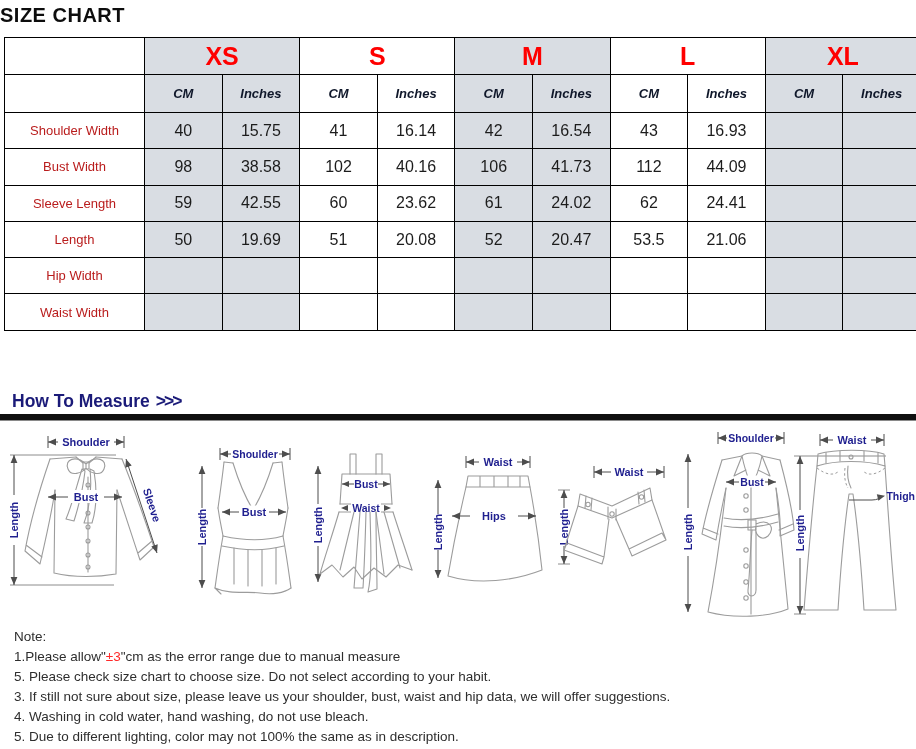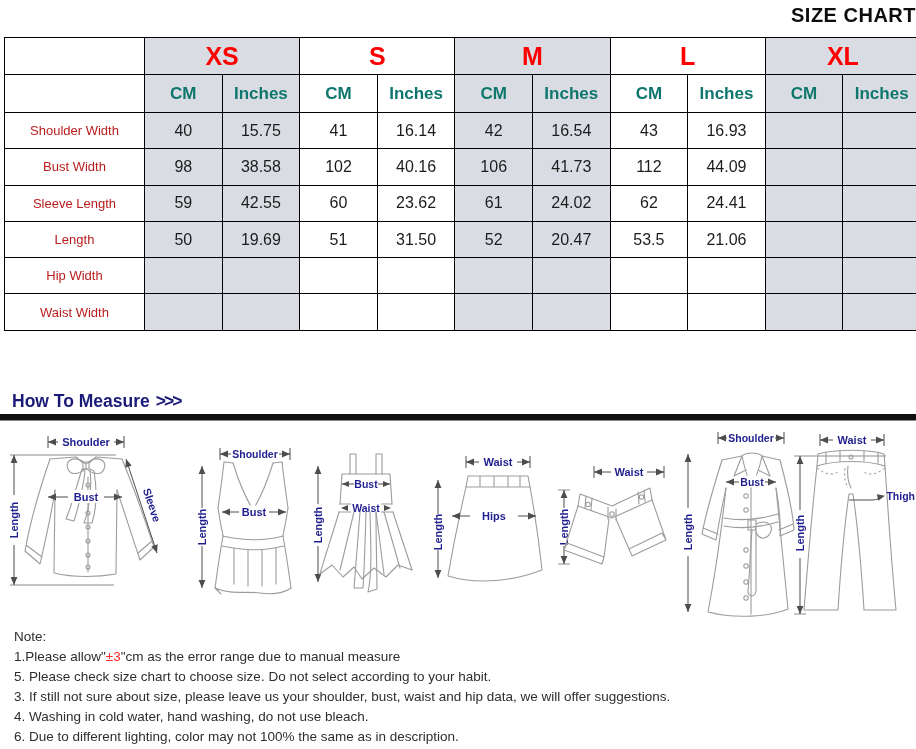--- a/index.html
+++ b/index.html
@@ -1,31 +1,31 @@
 <!DOCTYPE html>
 <html><head>
 <meta charset="utf-8">
 <style>
   html,body{margin:0;padding:0;background:#fff;}
   #stage{position:relative;width:916px;height:749px;background:#fff;
          font-family:"Liberation Sans",sans-serif;color:#1c1c1c;overflow:hidden;}
 
   
-  .title{position:absolute;top:4px;left:0;width:916px;text-align:right;
+  .title{position:absolute;top:4px;left:0;width:916px;text-align:left;
          font-size:20px;font-weight:bold;color:#0d0d0d;letter-spacing:.5px;}
 
   
   table.size{position:absolute;top:37px;left:4px;width:916px;border-collapse:collapse;table-layout:fixed;}
   table.size td,table.size th{border:1px solid #000;text-align:center;vertical-align:middle;
         padding:0;overflow:hidden;white-space:nowrap;}
   tr.szrow{height:37px;}
   tr.unitrow{height:38px;}
   tr.datarow{height:36.3px;}
   .szname{font-size:25px;font-weight:bold;color:#ff0000;}
-  .unit{font-size:17px;font-weight:bold;color:#0f766e;}
+  .unit{font-size:13px;font-weight:bold;color:#0f172a;font-style:italic;}
   .rowlab{font-size:13px;color:#b91c1c;}
   .val{font-size:16px;color:#1c1c1c;}
   .sh{background:#d9dde3;}
 
   
   .htm{position:absolute;left:12px;top:391px;font-size:17.5px;font-weight:bold;color:#1a1a78;}
   .htm .chev{letter-spacing:-2px;margin-left:6px;}
   .rule{position:absolute;left:0;top:414px;width:916px;height:6px;background:#101010;border-bottom:1px solid #8a8a8a;}
 
   
@@ -125,21 +125,21 @@
       <td class="val">62</td>
       <td class="val">24.41</td>
       <td class="val sh"></td>
       <td class="val sh"></td>
     </tr>
     <tr class="datarow">
       <td class="rowlab">Length</td>
       <td class="val sh">50</td>
       <td class="val sh">19.69</td>
       <td class="val">51</td>
-      <td class="val">31.50</td>
+      <td class="val">20.08</td>
       <td class="val sh">52</td>
       <td class="val sh">20.47</td>
       <td class="val">53.5</td>
       <td class="val">21.06</td>
       <td class="val sh"></td>
       <td class="val sh"></td>
     </tr>
     <tr class="datarow">
       <td class="rowlab">Hip Width</td>
       <td class="val sh"></td>
@@ -336,16 +336,16 @@
       <text class="lbl sm" text-anchor="end" x="125" y="70">Thigh</text>
     </svg>
   </div>
 
   <div class="notes">
     <div>Note:</div>
     <div><span>1.Please allow"</span><span class="red">±3</span><span>"cm as the error range due to manual measure</span></div>
     <div>5. Please check size chart to choose size. Do not select according to your habit.</div>
     <div>3. If still not sure about size, please leave us your shoulder, bust, waist and hip data, we will offer suggestions.</div>
     <div>4. Washing in cold water, hand washing, do not use bleach.</div>
-    <div>6. Due to different lighting, color may not 100% the same as in description.</div>
+    <div>5. Due to different lighting, color may not 100% the same as in description.</div>
   </div>
 
 </div>
 
 </body></html>

